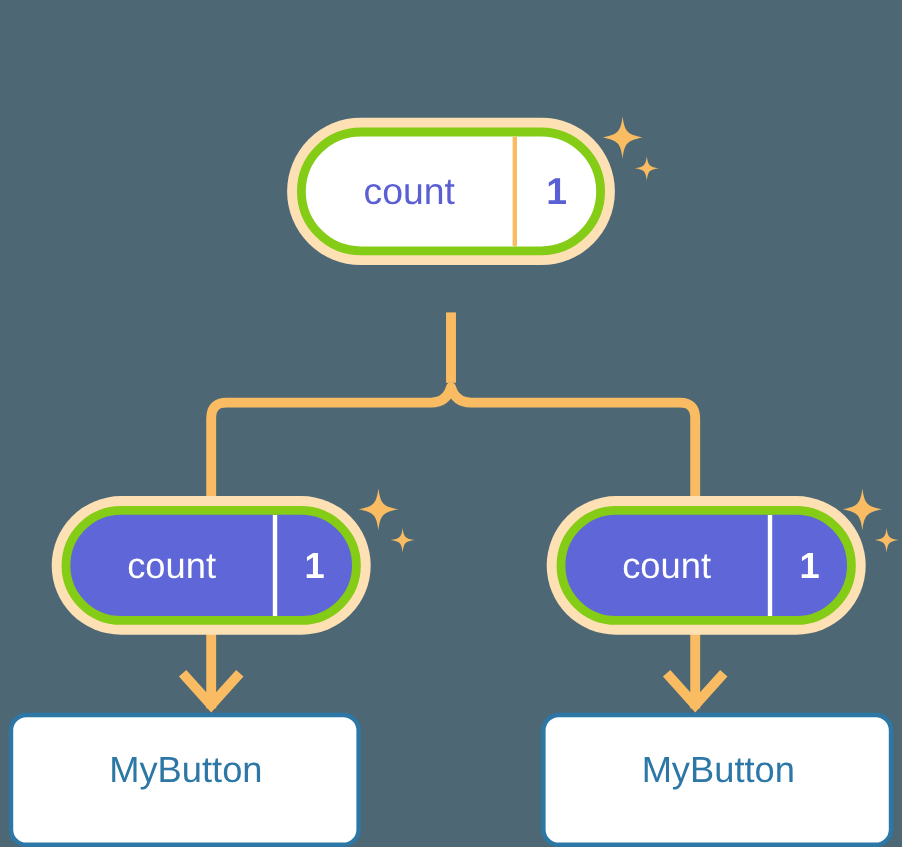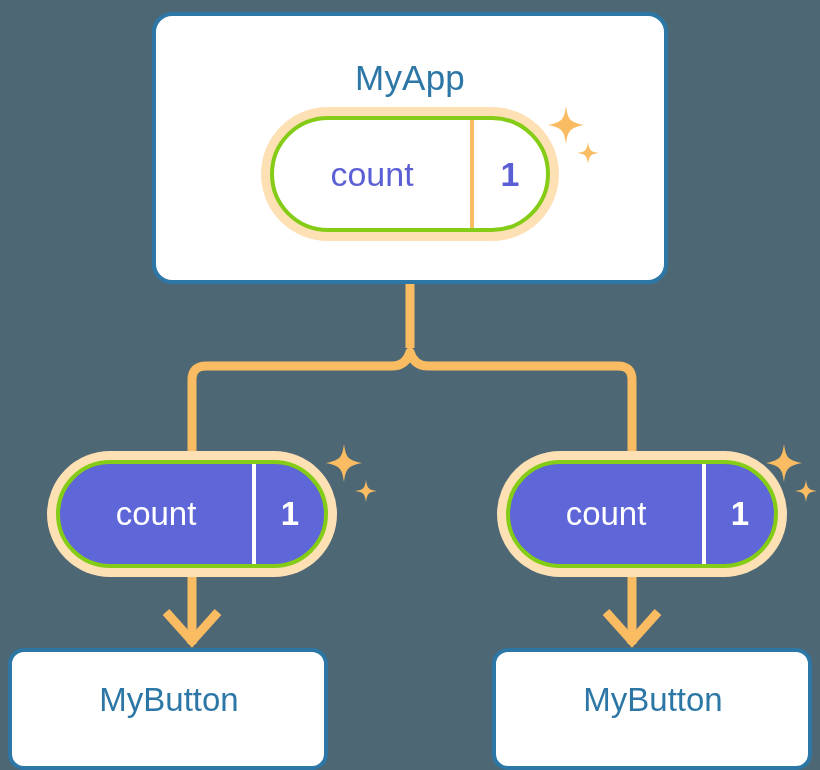--- a/index.html
+++ b/index.html
@@ -81,21 +81,21 @@
 
   
   .pill-wrap {
     position: absolute;
   }
   .pill {
     position: relative;
     display: flex;
     align-items: stretch;
     box-sizing: border-box;
-    border: 4px solid #84cc16;
+    border: 8px solid #84cc16;
     border-radius: 999px;
     box-shadow: 0 0 0 9px #fde0b4;
     overflow: hidden;
   }
   .pill .cell {
     display: flex;
     align-items: center;
     justify-content: center;
     box-sizing: border-box;
   }
@@ -178,23 +178,20 @@
              Q 632 366 632 380
              L 632 460" fill="none" stroke="#fabc62" stroke-width="9" stroke-linejoin="round" stroke-linecap="butt"></path>
 
     <path d="M 192 568 L 192 644" fill="none" stroke="#fabc62" stroke-width="9" stroke-linecap="butt"></path>
     <path d="M 166 612 L 192 641 L 218 612" fill="none" stroke="#fabc62" stroke-width="9" stroke-linejoin="miter" stroke-linecap="butt"></path>
 
     <path d="M 632 568 L 632 644" fill="none" stroke="#fabc62" stroke-width="9" stroke-linecap="butt"></path>
     <path d="M 606 612 L 632 641 L 658 612" fill="none" stroke="#fabc62" stroke-width="9" stroke-linejoin="miter" stroke-linecap="butt"></path>
   </svg>
 
-  <div class="card" id="card-myapp">
-    <div class="card-title">MyApp</div>
-  </div>
 
   <div class="pill-wrap" id="pill-top">
     <div class="pill">
       <div class="cell cell-key">count</div>
       <div class="cell cell-val">1</div>
     </div>
   </div>
 
   <svg class="sparkles" id="sparkles-top" viewBox="0 0 64 66">
     <path d="M26 2 C28 16 30 18 44 21 C30 24 28 26 26 40 C24 26 22 24 8 21 C22 18 24 16 26 2 Z" fill="#fabc62"></path>

